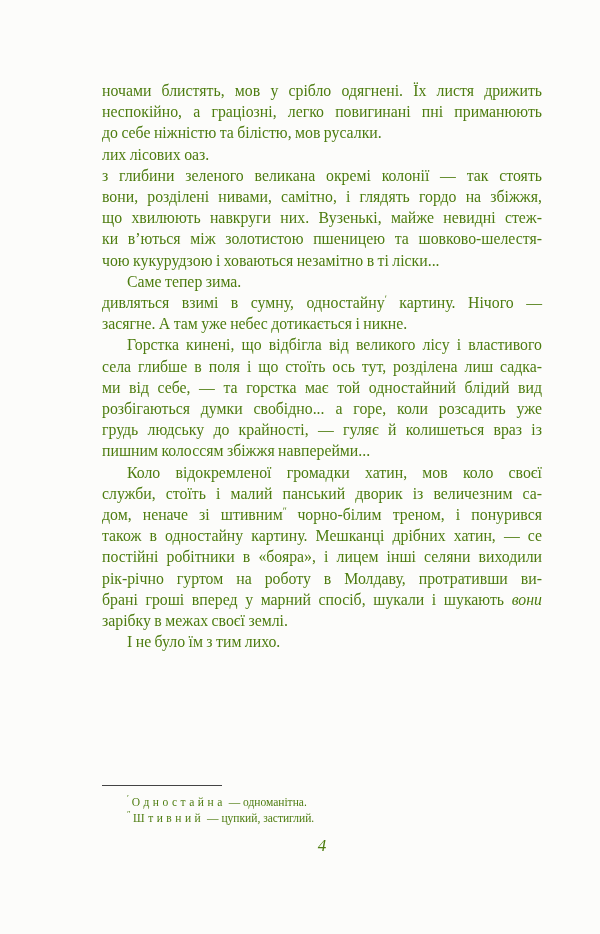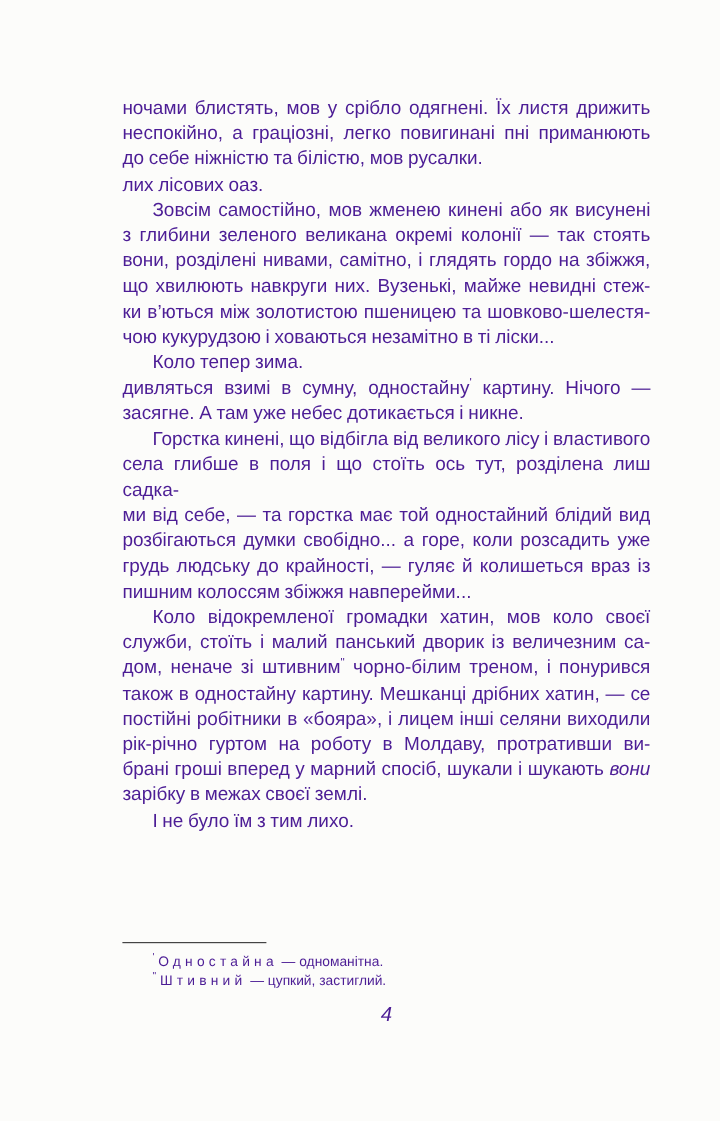--- a/index.html
+++ b/index.html
@@ -5,22 +5,22 @@
   html, body {
     margin: 0;
     padding: 0;
     background: #fcfcfa;
   }
   .page {
     position: relative;
     width: 600px;
     height: 934px;
     background: #fcfcfa;
-    color: #4c1d95;
-    font-family: Liberation Sans, sans-serif;
+    color: #4d7c0f;
+    font-family: Liberation Serif, serif;
     overflow: hidden;
   }
   .text-block {
     position: absolute;
     left: 102px;
     top: 80px;
     width: 440px;
     font-size: 15.8px;
     line-height: 21.2px;
     word-spacing: -0.5px;
@@ -81,29 +81,28 @@
   <div class="text-block" id="text-block">
       <div class="para">
         <div class="line">ночами блистять, мов у срібло одягнені. Їх листя дрижить</div>
         <div class="line">неспокійно, а граціозні, легко повигинані пні приманюють</div>
         <div class="line last">до себе ніжністю та білістю, мов русалки.</div>
       </div>
       <div class="para">
         <div class="line last">лих лісових оаз.</div>
       </div>
       <div class="para">
-        <div class="line first-indent">Зовсім самостійно, мов жменею кинені або як висунені</div>
         <div class="line">з глибини зеленого великана окремі колонії — так стоять</div>
         <div class="line">вони, розділені нивами, самітно, і глядять гордо на збіжжя,</div>
         <div class="line">що хвилюють навкруги них. Вузенькі, майже невидні стеж-</div>
         <div class="line">ки в’ються між золотистою пшеницею та шовково-шелестя-</div>
         <div class="line last">чою кукурудзою і ховаються незамітно в ті ліски...</div>
       </div>
       <div class="para">
-        <div class="line last first-indent">Коло тепер зима.</div>
+        <div class="line last first-indent">Саме тепер зима.</div>
       </div>
       <div class="para">
         <div class="line">дивляться взимі в сумну, одностайну<sup class="fnmark">ʹ</sup> картину. Нічого —</div>
         <div class="line last">засягне. А там уже небес дотикається і никне.</div>
       </div>
       <div class="para">
         <div class="line first-indent">Горстка кинені, що відбігла від великого лісу і властивого</div>
         <div class="line">села глибше в поля і що стоїть ось тут, розділена лиш садка-</div>
         <div class="line">ми від себе, — та горстка має той одностайний блідий вид</div>
         <div class="line">розбігаються думки свобідно... а горе, коли розсадить уже</div>

